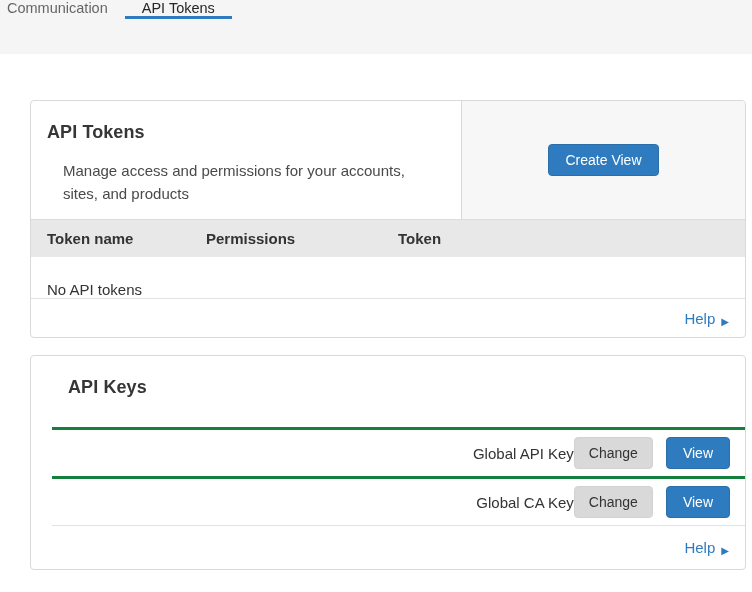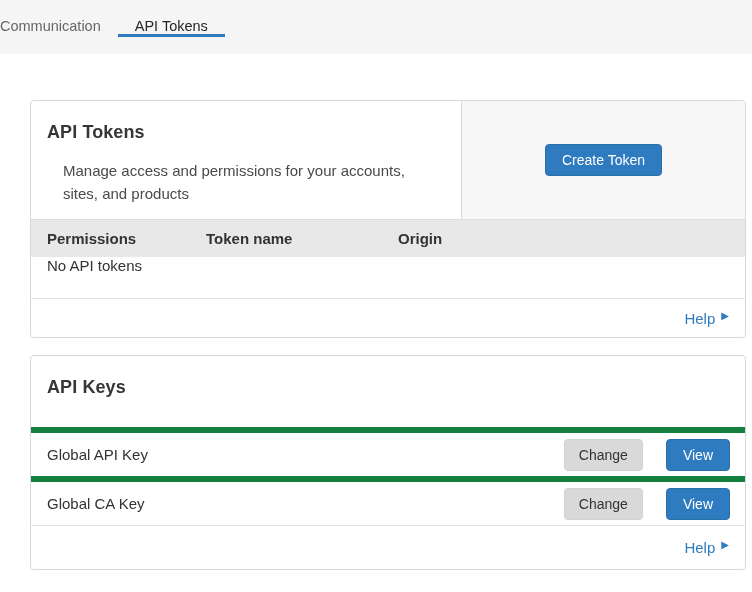--- a/index.html
+++ b/index.html
@@ -8,23 +8,24 @@
     width: 752px; height: 592px;
     background: #ffffff;
     font-family: "Liberation Sans", sans-serif;
     color: #333333;
     overflow: hidden;
   }
 
   
   .tabbar {
     display: flex;
-    align-items: center;
+    align-items: flex-start;
     height: 54px;
     background: #f5f5f5;
+    padding-left: 7px;
   }
   .tab {
     display: flex;
     align-items: center;
     padding: 0 17px;
     font-size: 14.5px;
     color: #666666;
     border-bottom: 3px solid transparent;
     cursor: pointer;
     white-space: nowrap;
@@ -37,21 +38,21 @@
 
   
   .card {
     margin: 0 6px 0 30px;
     border: 1px solid #d9d9d9;
     border-radius: 4px;
     background: #ffffff;
     overflow: hidden;
   }
   .tokens-card { margin-top: 46px; }
-  .keys-card { margin-top: 17px; }
+  .keys-card { margin-top: 17px; padding-left: 21px; }
 
   .card-header { display: flex; }
   .tokens-card .card-header { height: 118px; }
   .card-header-left {
     width: 430px;
     padding: 21px 16px 0 16px;
   }
   .card-title {
     margin: 0 0 11px 0;
     font-size: 18px;
@@ -103,85 +104,85 @@
     height: 38px;
     padding-left: 16px;
     background: #e8e8e8;
     border-top: 1px solid #dcdcdc;
     font-size: 15px;
     font-weight: 700;
     color: #333333;
   }
   .empty-row {
     display: flex;
-    align-items: flex-start;
+    align-items: flex-end;
     height: 42px;
     padding-left: 16px;
     font-size: 15px;
     color: #333333;
     border-bottom: 1px solid #e3e3e3;
   }
 
   
   .card-footer {
     display: flex;
     align-items: center;
     justify-content: flex-end;
     height: 38px;
     padding-right: 16px;
   }
   .keys-card .card-footer { height: 44px; border-top: 1px solid #e3e3e3; }
   .help-link {
     display: inline-flex;
-    align-items: flex-start;
+    align-items: flex-end;
     gap: 6px;
     color: #2f7bbf;
     font-size: 15px;
     text-decoration: none;
     cursor: pointer;
   }
   .help-arrow { font-size: 10px; line-height: 1; padding-top: 1px; }
 
   
   .keys-card .card-header-left { width: 100%; padding: 21px 16px 18px 16px; }
   .key-row {
     display: flex;
     align-items: center;
-    justify-content: space-between;
+    justify-content: flex-end;
     height: 49px;
     padding: 0 15px 0 16px;
-    border-top: 6px solid #15803d;
-    font-size: 15px;
-    color: #333333;
-  }
-  .key-actions { display: flex; gap: 23px; }
+    border-top: 3px solid #15803d;
+    font-size: 15px;
+    color: #333333;
+  }
+  .key-actions { display: flex; gap: 13px; }
 </style>
 </head>
 <body>
 
 <nav class="tabbar">
   <div class="tab">Communication</div>
   <div class="tab active">API Tokens</div>
 </nav>
 
 <section class="card tokens-card">
   <div class="card-header">
     <div class="card-header-left">
       <h2 class="card-title">API Tokens</h2>
       <p class="card-desc">Manage access and permissions for your accounts, sites, and products</p>
     </div>
     <div class="card-header-right">
-      <button class="btn btn-blue">Create Token</button>
+      <button class="btn btn-blue">Create View</button>
     </div>
   </div>
 
   <div class="table-header">
+    <div>Token name</div>
     <div>Permissions</div>
-    <div>Token name</div>
-    <div>Origin</div>
+    <div>Token</div>
   </div>
 
   <div class="empty-row">
     <span>No API tokens</span>
   </div>
 
   <div class="card-footer">
     <a class="help-link">
       <span>Help</span>
       <span class="help-arrow">▶</span>

